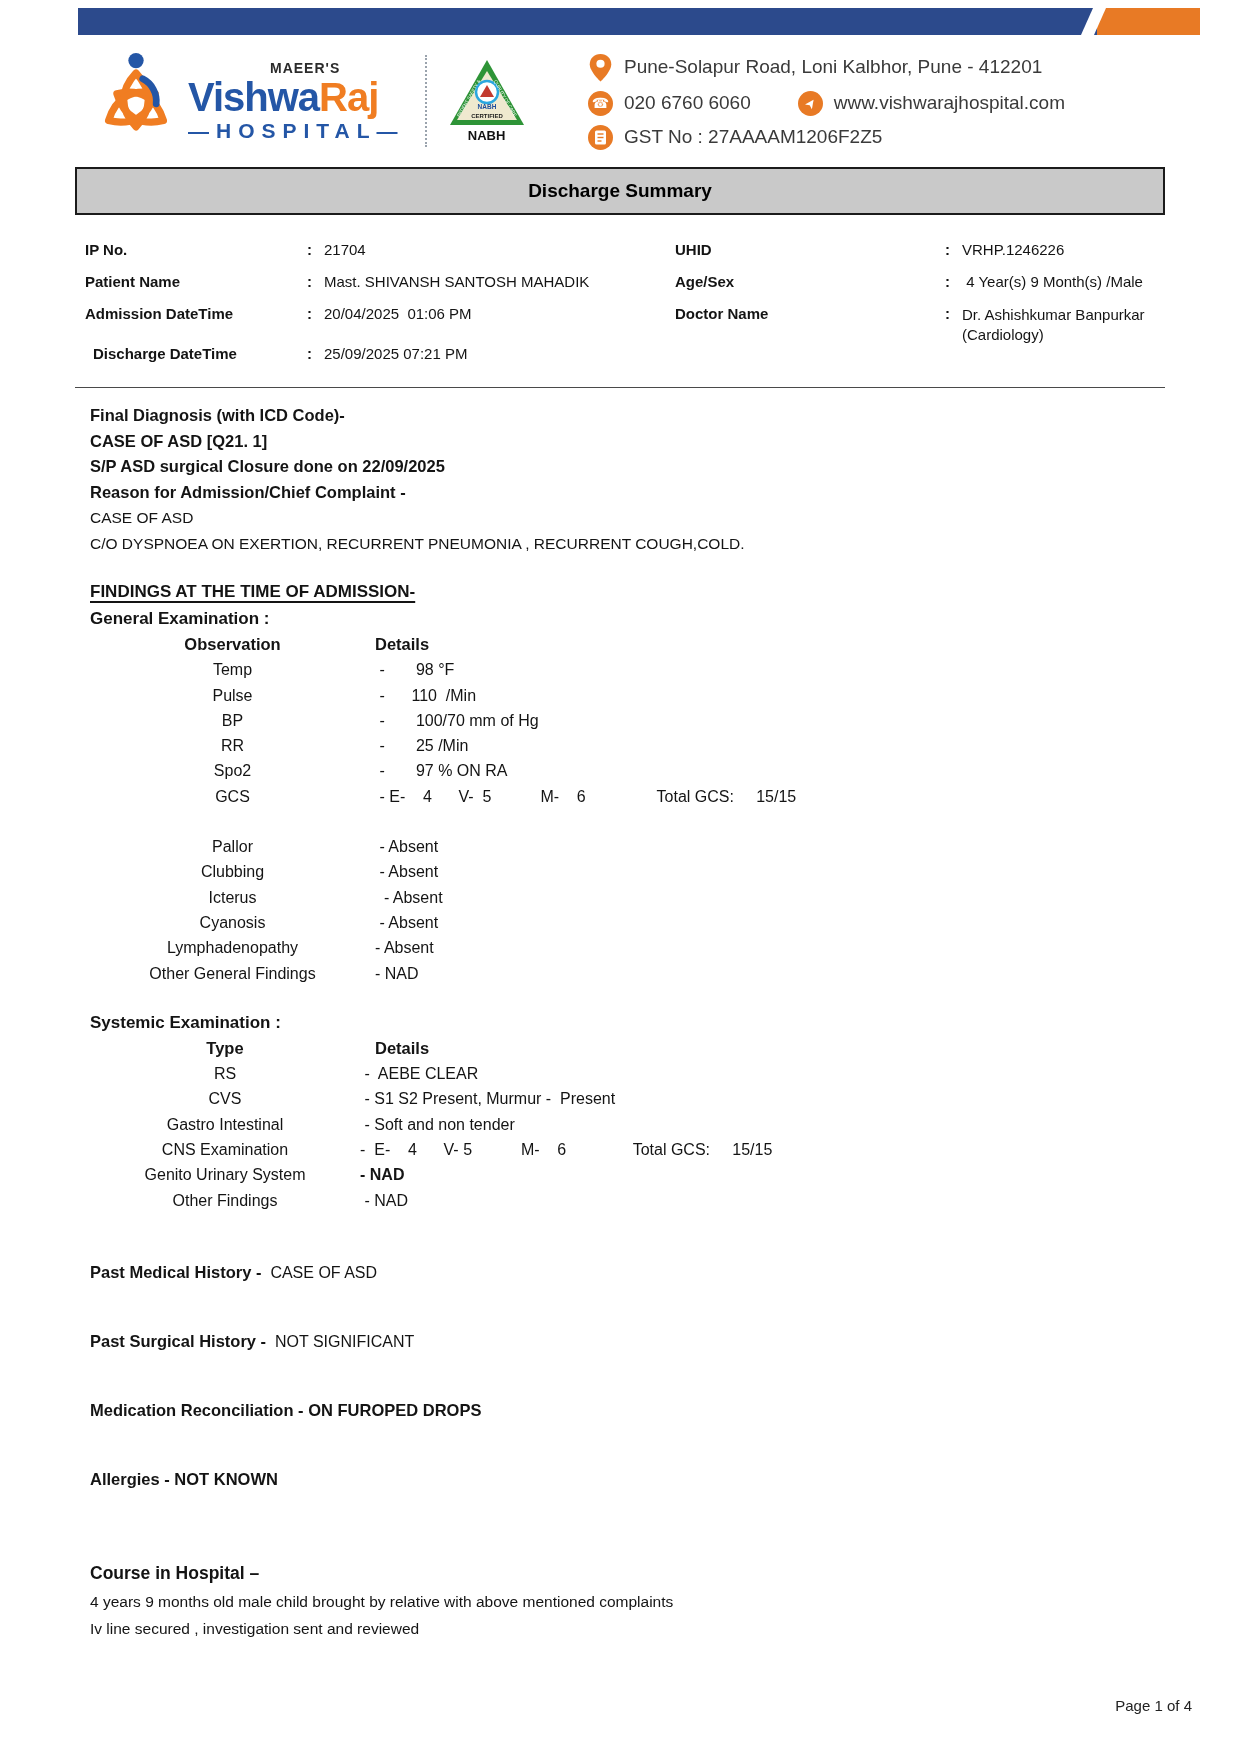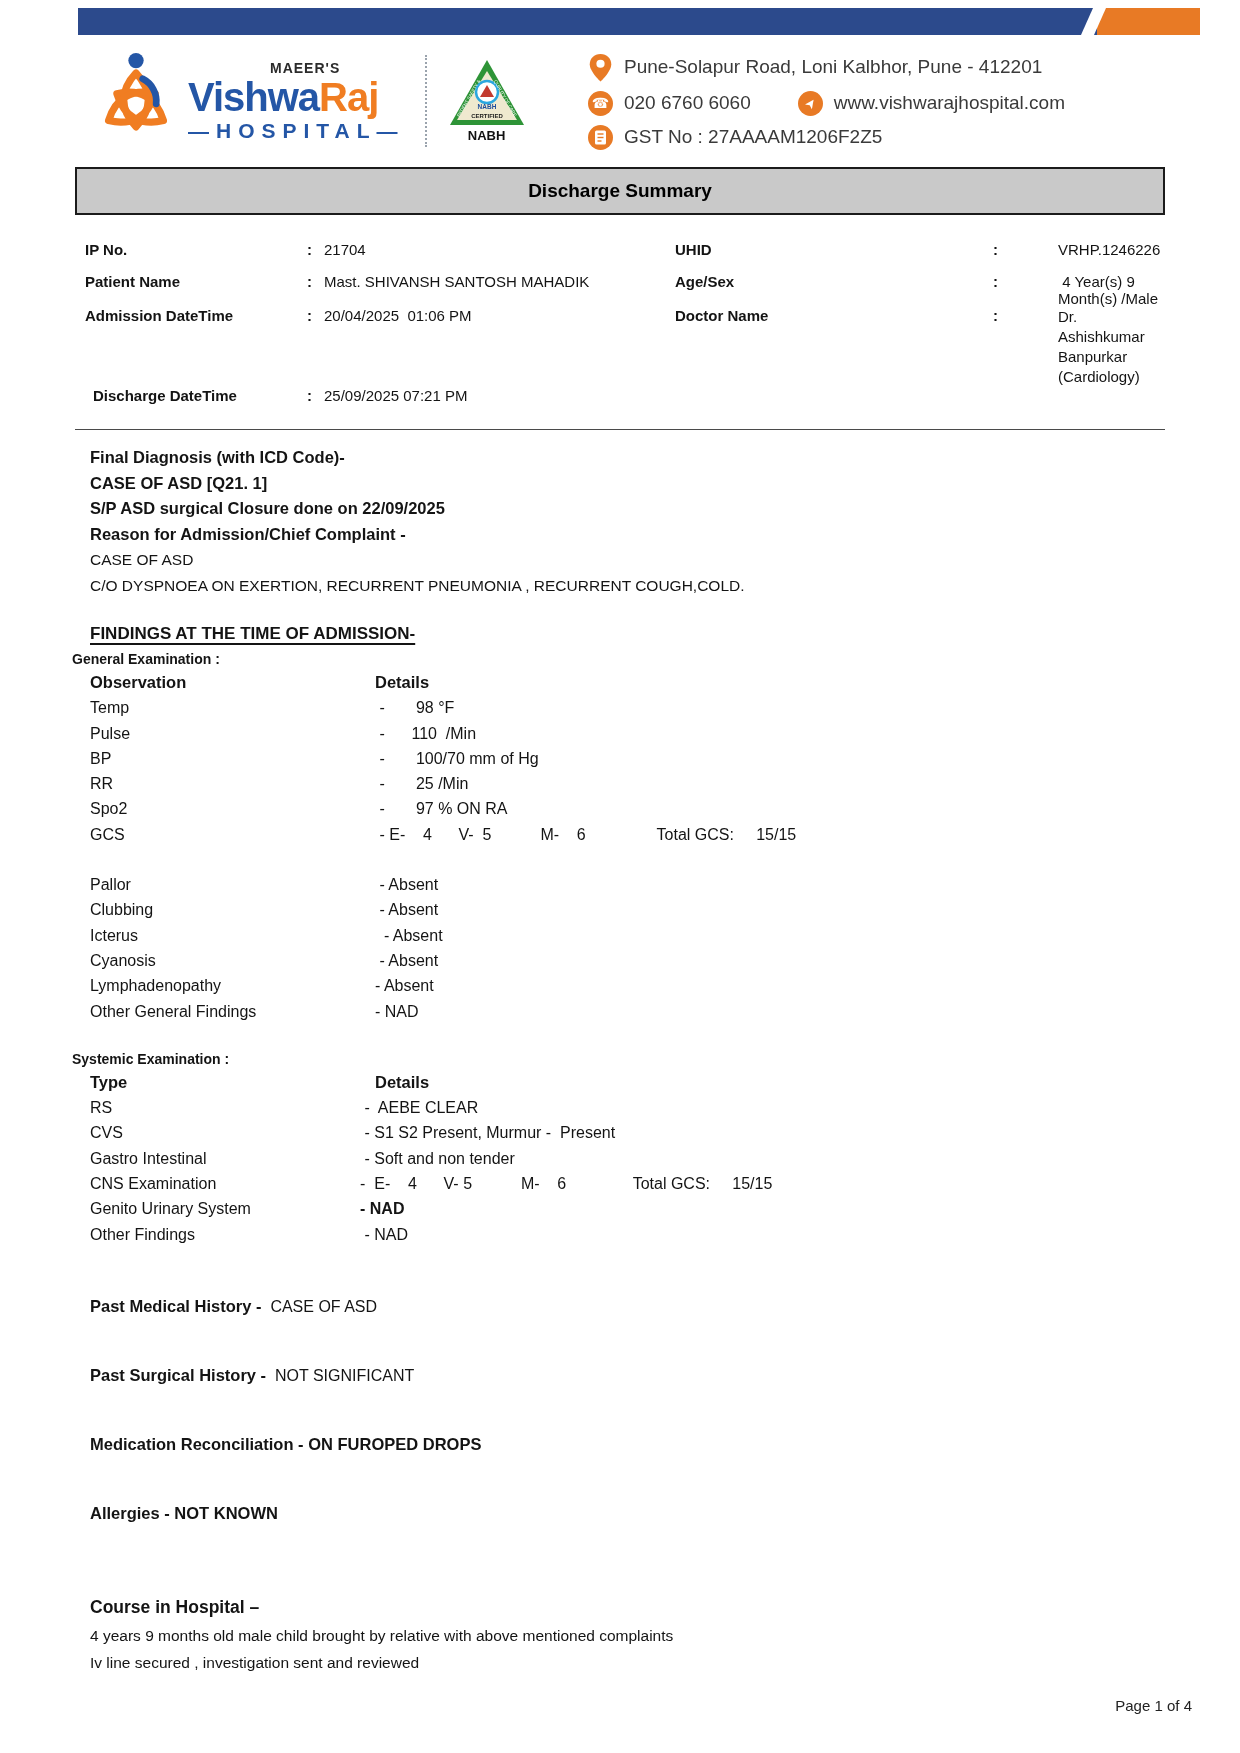--- a/index.html
+++ b/index.html
@@ -33,39 +33,39 @@
   .pin-svg { width:25px; height:29px; flex:0 0 25px; }
 
   
   .titlebar { margin:10px 75px 0 75px; height:44px; background:#c9c9c9; border:2px solid #1b1b1b;
               display:flex; align-items:center; justify-content:center;
               font-size:19px; font-weight:bold; color:#000; }
 
   
   .patient { margin:26px 75px 0 75px; padding-left:10px; display:grid; grid-template-columns:520px 1fr; font-size:15px; }
   .pcell { display:flex; align-items:flex-start; min-height:32px; }
-  .pcell-r { padding-left:70px;gap:48px; }
+  .pcell-r { padding-left:70px; }
   .plabel { font-weight:bold; width:222px; flex:0 0 222px; }
   .plabel-r { width:270px; flex:0 0 270px; }
   .pcolon { font-weight:bold; }
   .pval { padding-left:12px; white-space:pre-wrap; }
   .pval-doc { max-width:200px; line-height:20px; }
   .indent8 { padding-left:8px; box-sizing:border-box; }
   .hr { margin:10px 75px 0 75px; border-top:1.5px solid #4a4a4a; }
 
   
   .diag { margin-top:15px; padding:0 75px 0 90px; line-height:25.5px; }
   .diag .bld { font-weight:bold; font-size:16.5px; }
   .diag .reg { font-size:15.5px; }
   .sec-head { padding-left:90px; font-weight:bold; font-size:17px; }
   .findings-head { margin-top:26px; text-decoration:underline; text-decoration-thickness:2px; text-underline-offset:4px; }
-  .sub-head { padding-left:72px; font-weight:bold; font-size:14px; margin-top:7px; }
+  .sub-head { padding-left:90px; font-weight:bold; font-size:17px; margin-top:7px; }
   .xtable { padding-left:90px; margin-top:3px; }
   .xrow { display:flex; font-size:16px; line-height:25.3px; }
-  .xrow .lbl { width:285px; flex:0 0 285px; }
+  .xrow .lbl { width:285px; flex:0 0 285px;text-align:center; }
   .sys .xrow .lbl { width:270px; flex:0 0 270px; }
   .xrow .hdr { font-weight:bold; font-size:16.5px; }
   .detail { white-space:pre; }
   .gap25 { height:25px; }
   .hist { padding-left:90px; font-size:16.5px; margin-top:50px; }
   .hist .hlabel { font-weight:bold; }
   .hist .hval { font-size:16px; white-space:pre; }
   .hist-bold { font-weight:bold; }
   .course-lines { padding-left:90px; font-size:15.5px; line-height:27px; margin-top:4px; }
   .footer-page { position:absolute; top:1697px; right:48px; font-size:15px; color:#222; }

